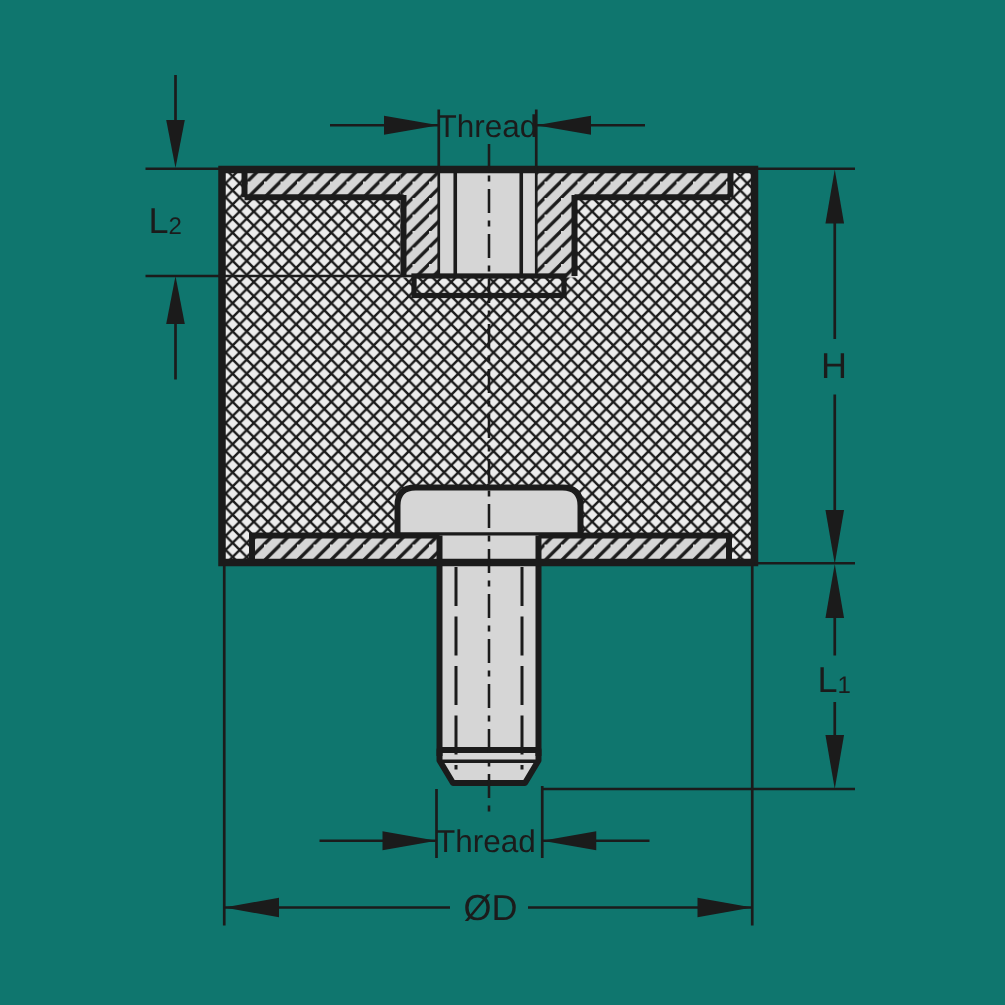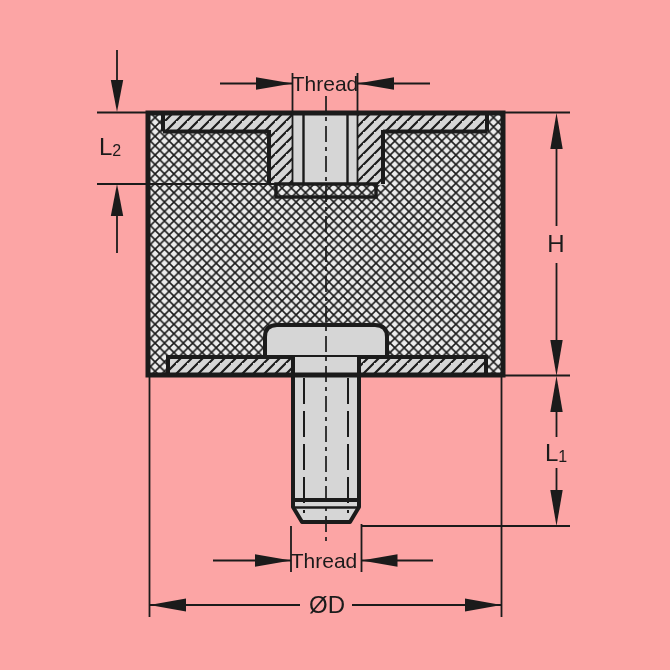--- a/index.html
+++ b/index.html
@@ -1,19 +1,19 @@
 <!DOCTYPE html>
 <html><head>
 <meta charset="utf-8">
 <style>
   html, body { margin: 0; padding: 0; background: #ffffff; }
   .canvas {
     width: 670px; height: 670px;
     position: relative;
-    background: #fca5a5;
+    background: #0f766e;
     font-family: "Liberation Sans", sans-serif;
   }
   svg { display: block; }
   text, tspan {
     font-family: "Liberation Sans", sans-serif;
     fill: #1b1b1b;
   }
   .dim-label { font-size: 21px; }
   .dim-label-big { font-size: 24px; }
   .dim-sub { font-size: 16px; }

